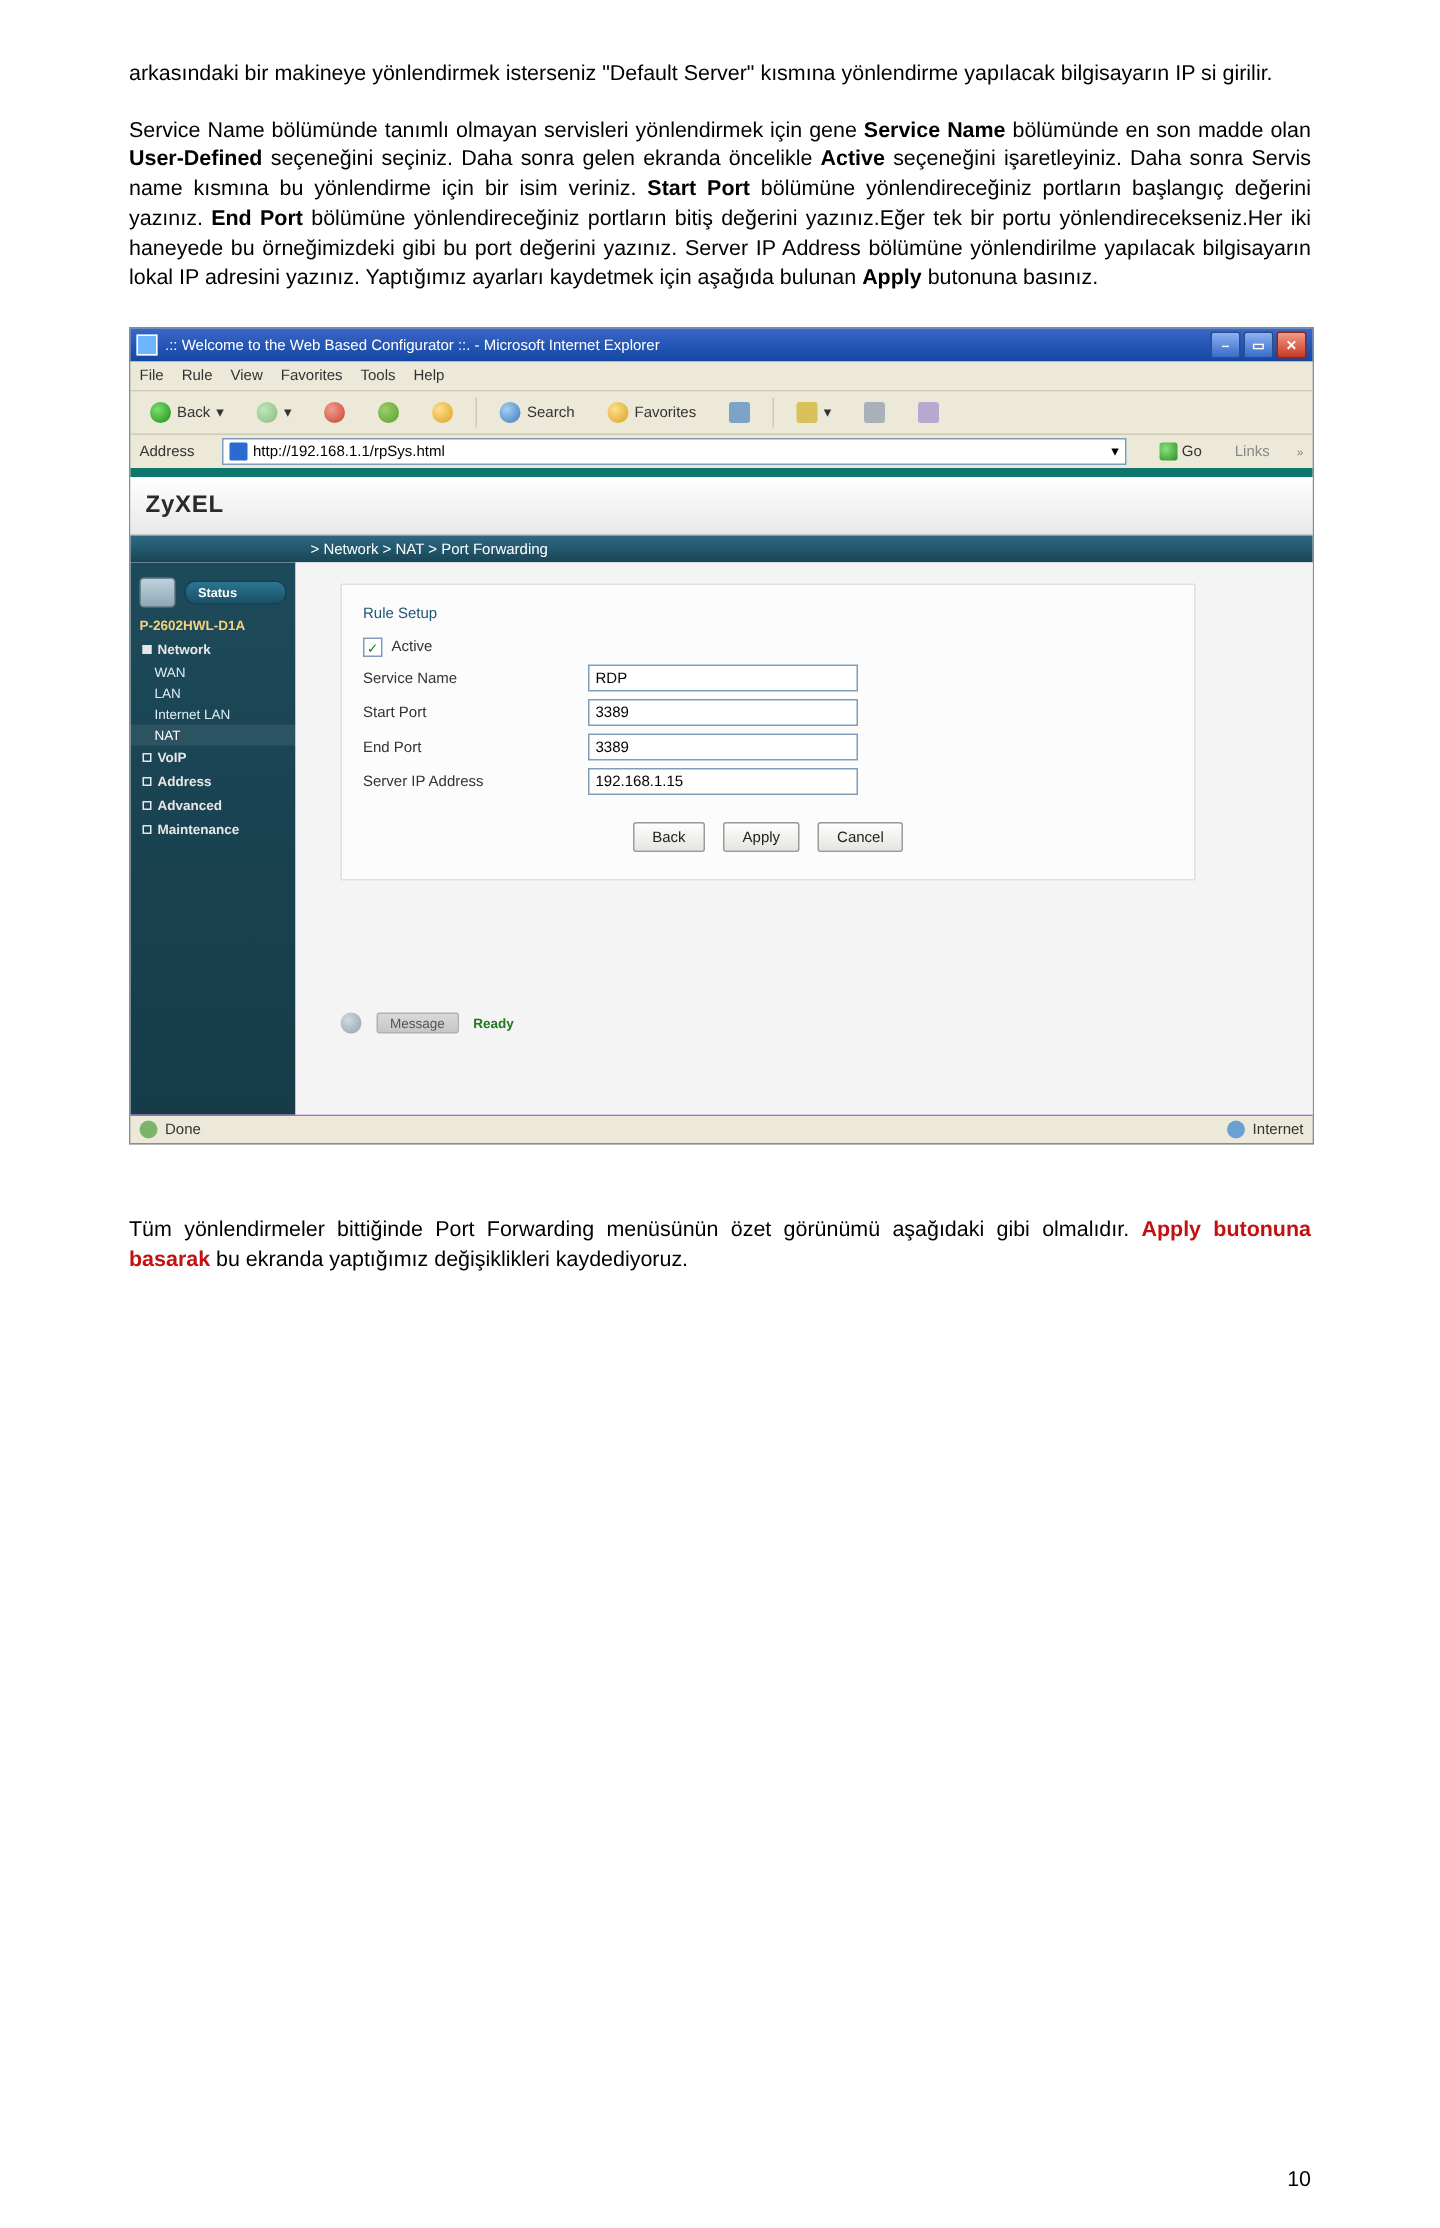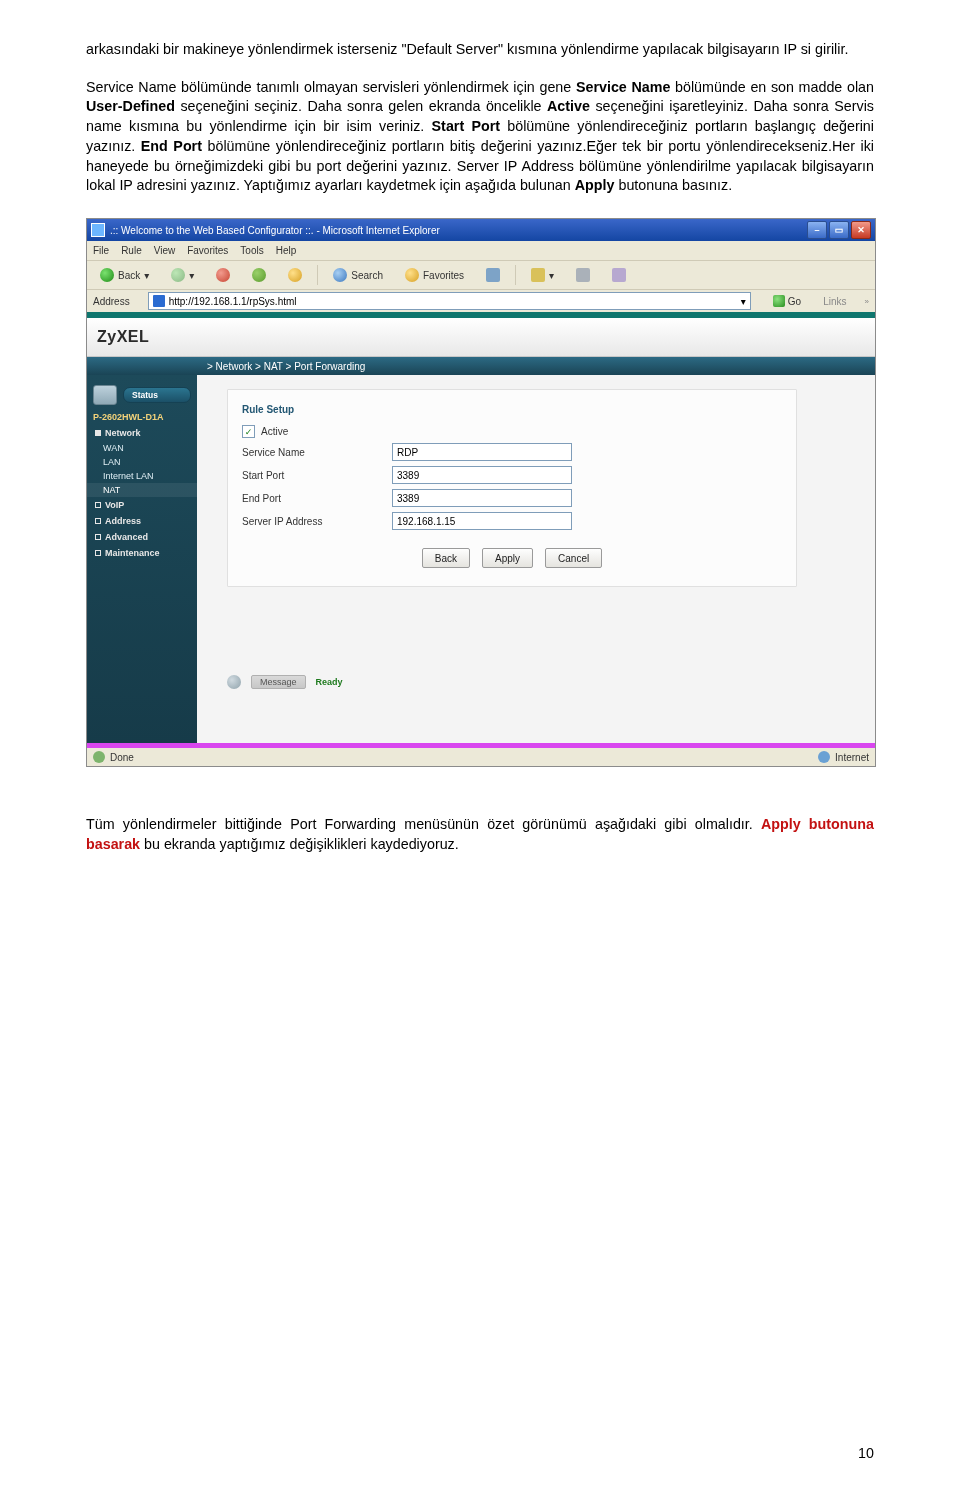--- a/index.html
+++ b/index.html
@@ -64,32 +64,32 @@
   .status-wrap{display:flex;align-items:center;gap:6px;margin:4px 6px 4px 6px;}
   .status-wrap .sicon{width:22px;height:18px;background:linear-gradient(#bdd1dc,#8fa9b6);border-radius:3px;border:1px solid #6a8592;}
   .status-pill{flex:1;height:14px;background:linear-gradient(#2b7590,#1b5067);border:1px solid #154153;border-radius:7px;display:flex;align-items:center;padding:0 8px;color:#fff;font-size:8.5px;font-weight:bold;}
   .side-item{padding:3px 6px 3px 8px;color:#e7e7e7;font-weight:bold;}
   .side-sub{padding:2px 6px 2px 16px;color:#dfeef4;}
   .side-sub.active{color:#fff;background:rgba(255,255,255,.08);}
   .bullet{display:inline-block;width:6px;height:6px;border:1px solid #e7e7e7;margin-right:4px;box-sizing:border-box;}
   .bullet.fill{background:#e7e7e7;}
   .content{flex:1;padding:14px 20px 30px 30px;background:#f4f4f4;position:relative;}
   .panel{background:#fcfcfc;border:1px solid #e0e0e0;border-radius:1px;padding:14px 14px 18px 14px;width:540px;}
-  .panel-title{color:#235773;font-weight:bold;font-size:10px;margin-bottom:10px;}
+  .panel-title{color:#235773;font-weight:normal;font-size:10px;margin-bottom:10px;}
   .frow{display:flex;align-items:center;margin:5px 0;font-size:10px;color:#333;}
   .flabel{width:150px;}
   .finput{height:16px;width:170px;border:1px solid #7f9db9;background:#fff;padding:0 4px;display:flex;align-items:center;color:#000;font-size:10px;}
   .chk{width:11px;height:11px;border:1px solid #7f9db9;background:#fff;margin-right:6px;display:flex;align-items:center;justify-content:center;font-size:9px;color:#1a7f1a;}
   .btnrow{display:flex;justify-content:center;gap:12px;margin-top:18px;}
   .wbtn{height:18px;padding:0 12px;background:linear-gradient(#fefefe,#e5e4df);border:1px solid #9a9a9a;border-radius:2px;font-size:10px;color:#222;display:flex;align-items:center;}
   .msgbar{margin-top:86px;height:18px;display:flex;align-items:center;gap:10px;font-size:9px;color:#333;}
   .msgbar .mlabel{background:linear-gradient(#d9d9d9,#c7c7c7);border:1px solid #b0b0b0;border-radius:2px;padding:1px 8px;color:#555;}
   .msgbar .mstat{color:#1e7a1e;font-weight:bold;}
 
-  .statusbar{height:18px;background:#ece9d8;border-top:5px solid #d946ef;display:flex;align-items:center;justify-content:space-between;padding:0 6px;font-size:10px;color:#333;}
+  .statusbar{height:18px;background:#ece9d8;border-top:1px solid #d946ef;display:flex;align-items:center;justify-content:space-between;padding:0 6px;font-size:10px;color:#333;}
   .statusbar .sseg{display:flex;align-items:center;gap:5px;}
   .statusbar .sicn{width:12px;height:12px;background:#6aa1d4;border-radius:50%;}
 
   .page-number{position:absolute;right:86px;bottom:40px;font-size:14.3px;}
 </style>
 </head>
 <body>
 
 <div class="page">
 

